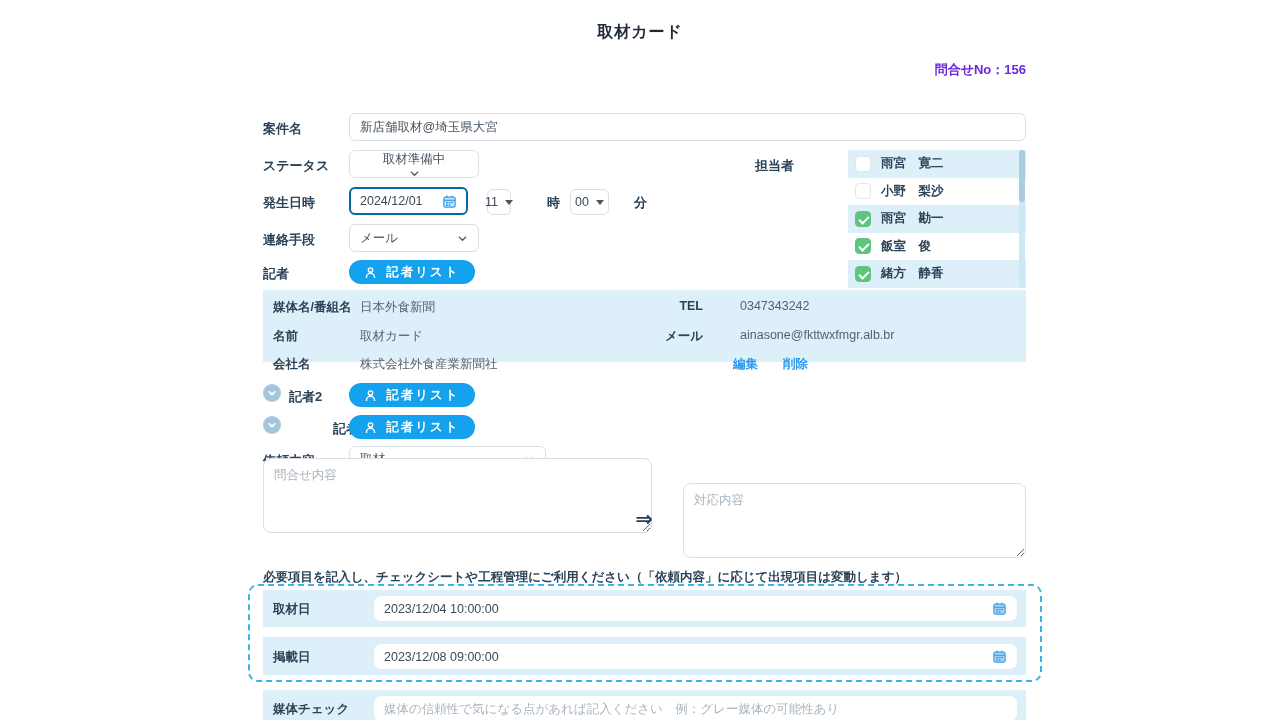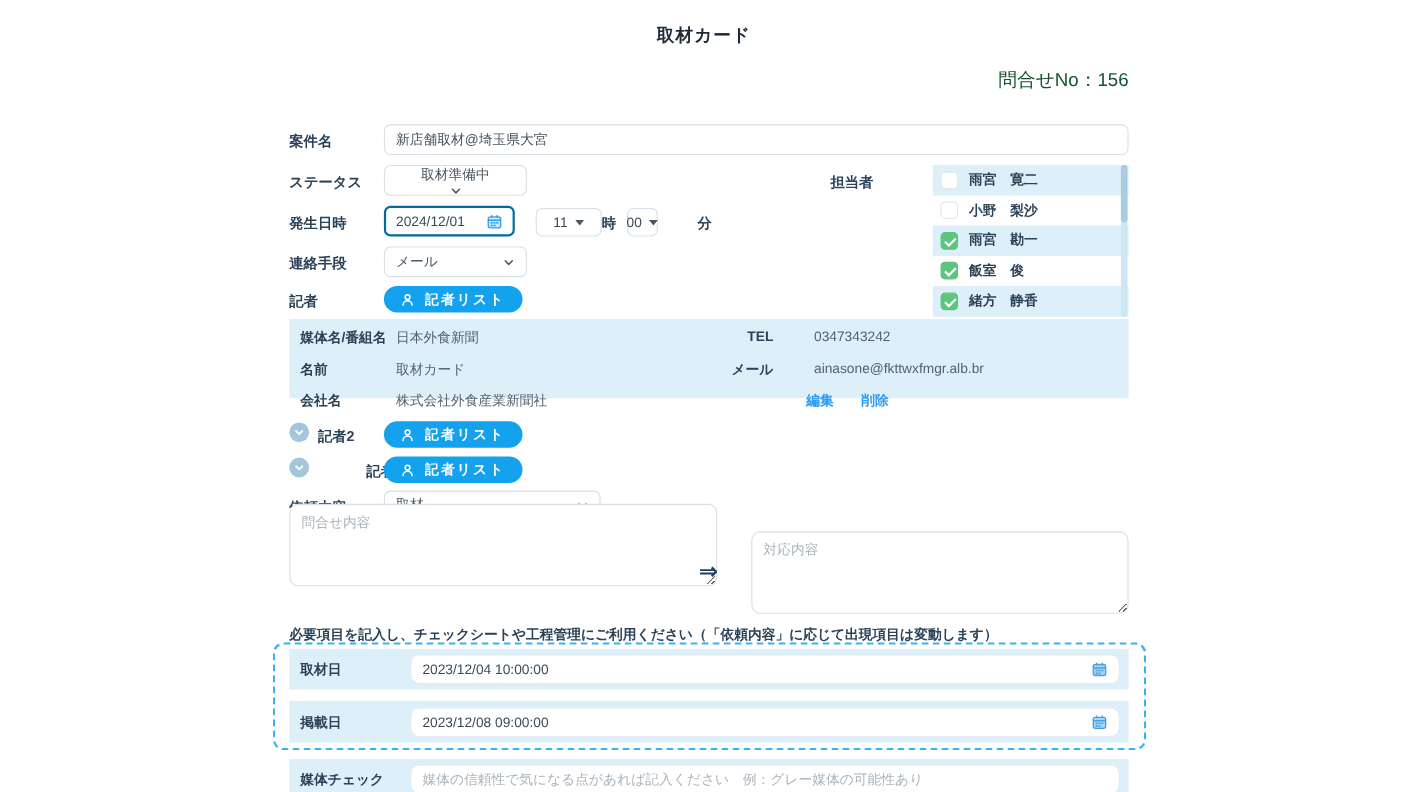--- a/index.html
+++ b/index.html
@@ -3,21 +3,21 @@
 <meta charset="utf-8">
 <style>
   * { margin:0; padding:0; box-sizing:border-box; }
   html,body { background:#fff; }
   body { font-family:"Liberation Sans","DejaVu Sans",sans-serif; }
   .page { position:relative; width:1280px; height:720px; background:#fff; overflow:hidden; }
 
   .abs { position:absolute; }
 
   .page-title { width:100%; text-align:center; font-size:16px; font-weight:bold; color:#1f2b38; letter-spacing:1px; }
-  .inquiry-no { font-size:17px; color:#14532d; font-weight:normal; }
+  .inquiry-no { font-size:13px; color:#6d28d9; font-weight:bold; }
 
   .flabel { font-size:13px; font-weight:bold; color:#2b4257; white-space:nowrap; }
 
   .tinput { background:#fff; border:1px solid #d9dfe5; border-radius:6px; height:28px;
             font-size:12.5px; color:#46535f; padding:0 10px; width:100%;
             font-family:"Liberation Sans","DejaVu Sans",sans-serif; outline:none; }
 
   .fake-select { background:#fff; border:1px solid #d9dfe5; border-radius:6px; height:28px;
                  display:flex; align-items:center; padding:0 10px; font-size:12.5px; color:#46535f;
                  cursor:pointer; }
@@ -136,26 +136,26 @@
           <line x1="8" y1="2.5" x2="8" y2="6.5" stroke="#2f9ff0" stroke-width="2"></line>
           <line x1="16" y1="2.5" x2="16" y2="6.5" stroke="#2f9ff0" stroke-width="2"></line>
           <rect x="6.5" y="12.5" width="3" height="2.4" fill="#2f9ff0"></rect>
           <rect x="10.6" y="12.5" width="3" height="2.4" fill="#2f9ff0"></rect>
           <rect x="14.7" y="12.5" width="3" height="2.4" fill="#2f9ff0"></rect>
           <rect x="6.5" y="16.5" width="3" height="2.4" fill="#2f9ff0"></rect>
           <rect x="10.6" y="16.5" width="3" height="2.4" fill="#2f9ff0"></rect>
         </svg>
     </span>
   </div>
-  <div class="abs mini-dd" style="left:487px; top:189px; width:60px;">
+  <div class="abs mini-dd" style="left:487px; top:189px; width:24px;">
     <span>11</span>
     <span class="caret-down"></span>
   </div>
   <div class="abs flabel" style="left:547px; top:194px;">時</div>
-  <div class="abs mini-dd" style="left:570px; top:189px; width:28px;justify-content:center;">
+  <div class="abs mini-dd" style="left:570px; top:189px; width:39px;justify-content:center;">
     <span>00</span>
     <span class="caret-down"></span>
   </div>
   <div class="abs flabel" style="left:634px; top:194px;">分</div>
 
   <div class="abs flabel" style="left:263px; top:231px;">連絡手段</div>
   <div class="abs fake-select" style="left:349px; top:224px; width:130px;">
     <span class="sel-text">メール</span>
     <span style="display:flex;">
       <svg width="11" height="11" viewBox="0 0 24 24" fill="none" stroke="#4a5560" stroke-width="3" stroke-linecap="round" stroke-linejoin="round">

